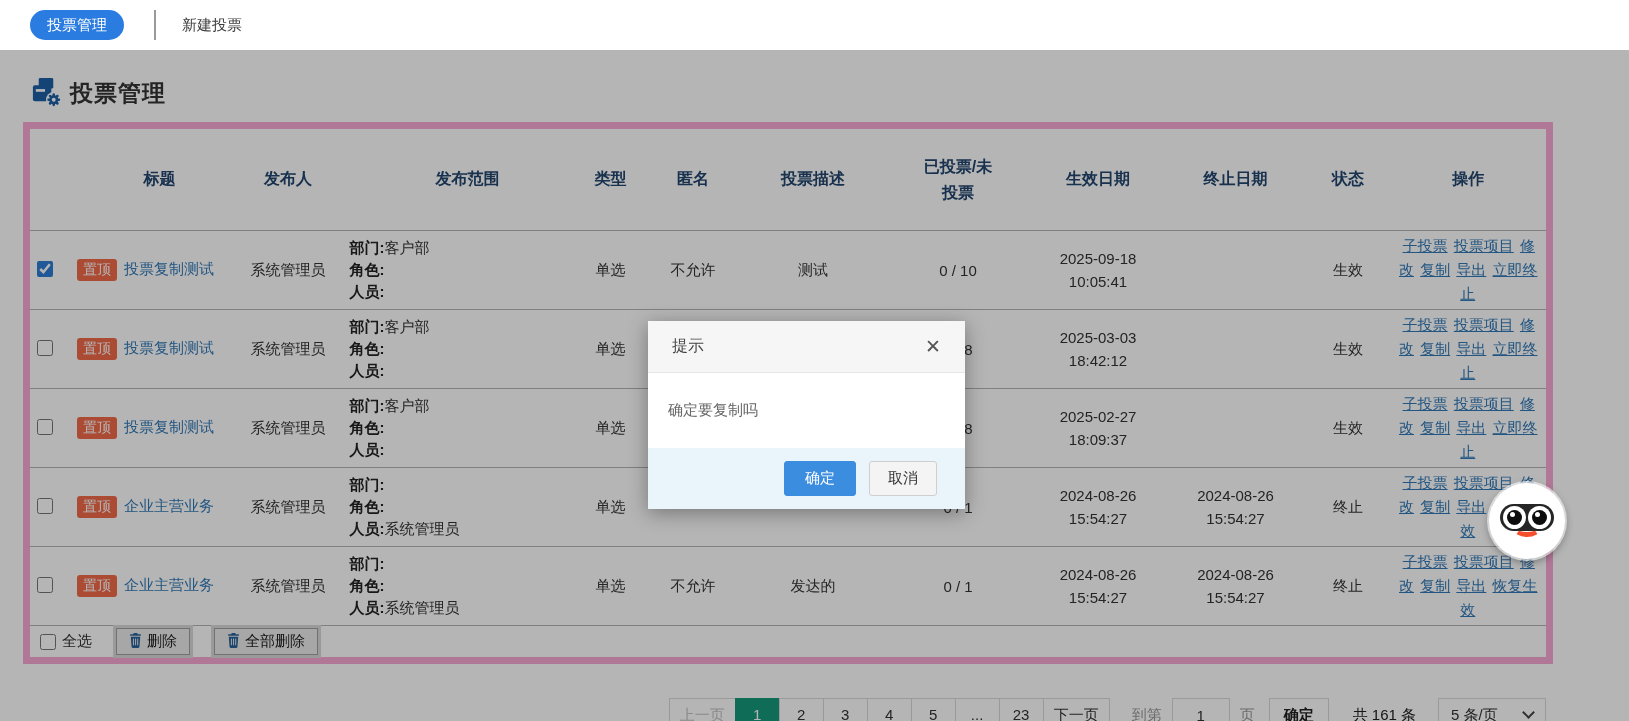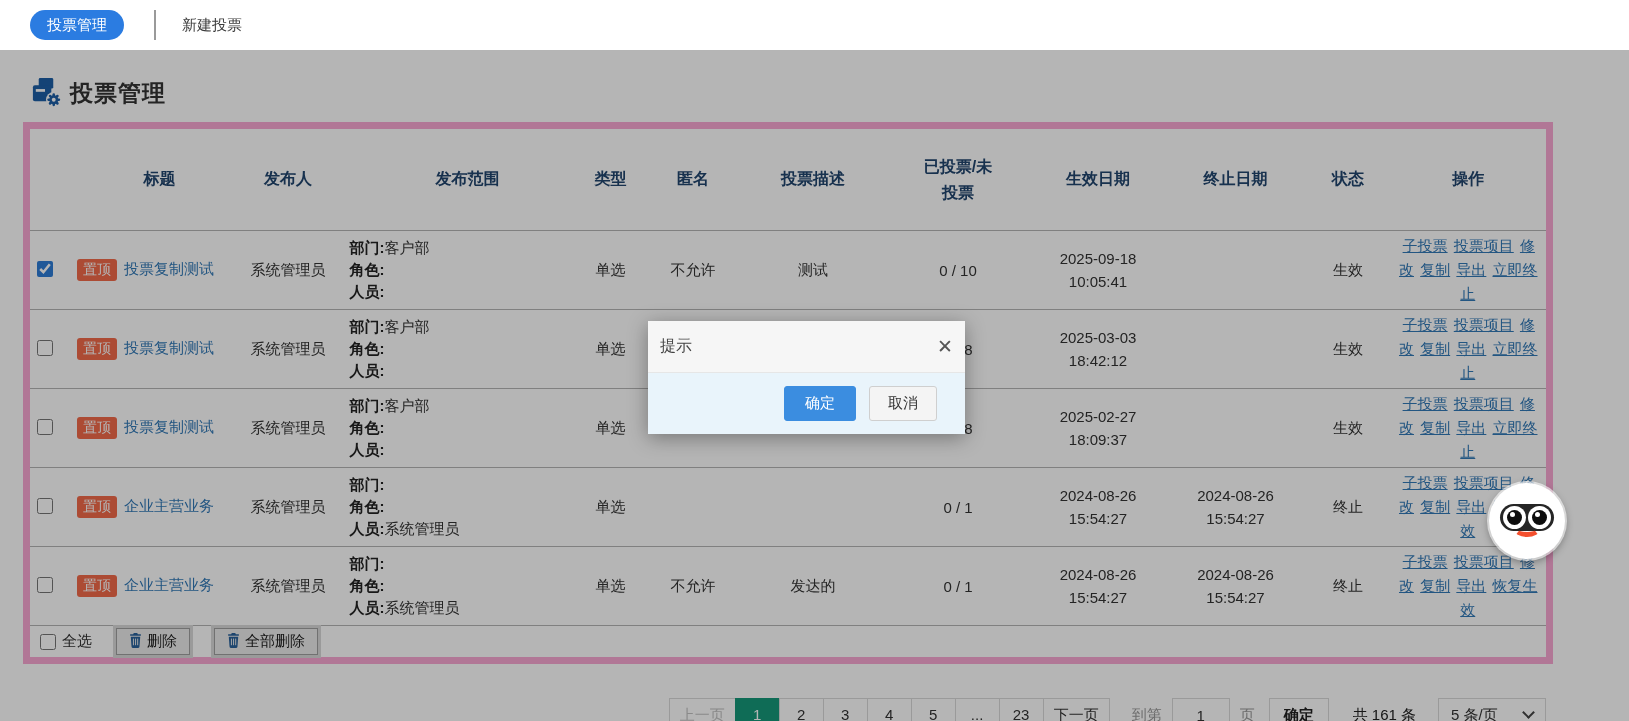--- a/index.html
+++ b/index.html
@@ -47,21 +47,21 @@
   .pg-goto-label { color:#9a9a9a; margin:0 10px 0 22px; }
   .pg-input { width:58px; height:34px; border:1px solid #d9d9d9; text-align:center; font-size:15px; color:#333; background:#fff; }
   .pg-unit { color:#9a9a9a; margin:0 14px 0 10px; }
   .pg-confirm { height:34px; border:1px solid #d9d9d9; background:#fff; padding:0 14px; font-size:15px; font-weight:bold; color:#222; cursor:pointer; }
   .pg-total { margin:0 22px 0 24px; color:#222; }
   .pg-select { width:108px; height:34px; border:1px solid #d9d9d9; background:#fff; display:flex; align-items:center; justify-content:space-between; padding:0 12px; cursor:pointer; }
   .chev { width:9px; height:9px; border-right:2px solid #444; border-bottom:2px solid #444; transform:rotate(45deg); margin-top:-5px; }
   
   .overlay { position:absolute; left:0; top:50px; right:0; bottom:0; background:rgba(0,0,0,0.29); z-index:10; }
   .dialog { position:absolute; left:648px; top:321px; width:317px; z-index:20; background:#fff; border-radius:2px; box-shadow:0 4px 20px rgba(0,0,0,0.35); }
-  .dlg-head { background:#f6f6f6; border-bottom:1px solid #e6e6e6; height:52px; display:flex; align-items:center; justify-content:space-between; padding:0 12px; }
+  .dlg-head { background:#f6f6f6; border-bottom:1px solid #e6e6e6; height:52px; display:flex; align-items:center; justify-content:space-between; padding:0 24px; }
   .dlg-title { font-size:16px; color:#444; }
   .dlg-close { font-size:19px; color:#555; cursor:pointer; line-height:1; }
   .dlg-body { padding:28px 20px; font-size:15px; color:#666; }
   .dlg-foot { background:#e9f4fb; padding:13px 28px 13px 14px; display:flex; justify-content:flex-end; gap:13px; }
   .btn-ok { background:#3b8de0; color:#fff; border:1px solid #3b8de0; border-radius:3px; padding:7px 20px; font-size:15px; cursor:pointer; }
   .btn-cancel { background:#f4f4f4; color:#333; border:1px solid #cfcfcf; border-radius:3px; padding:7px 18px; font-size:15px; cursor:pointer; }
   
   .robot { position:absolute; left:1489px; top:483px; width:76px; height:76px; background:#fff; border-radius:50%; z-index:30; cursor:pointer;
            box-shadow:0 0 0 2px rgba(255,255,255,0.6), 0 3px 9px rgba(0,0,0,0.4); }
   .robot .band { position:absolute; left:11px; right:11px; top:21px; height:27px; background:#262626; border-radius:14px; }
@@ -324,20 +324,21 @@
   </div>
 </div>
 
 <div class="overlay"></div>
 
 <div class="dialog">
   <div class="dlg-head">
     <span class="dlg-title">提示</span>
     <span class="dlg-close">✕</span>
   </div>
+  <div class="dlg-body">确定要复制吗</div>
   <div class="dlg-foot">
     <button class="btn-ok">确定</button>
     <button class="btn-cancel">取消</button>
   </div>
 </div>
 
 <div class="robot">
   <div class="band"></div>
   <div class="eye l"></div>
   <div class="eye r"></div>

